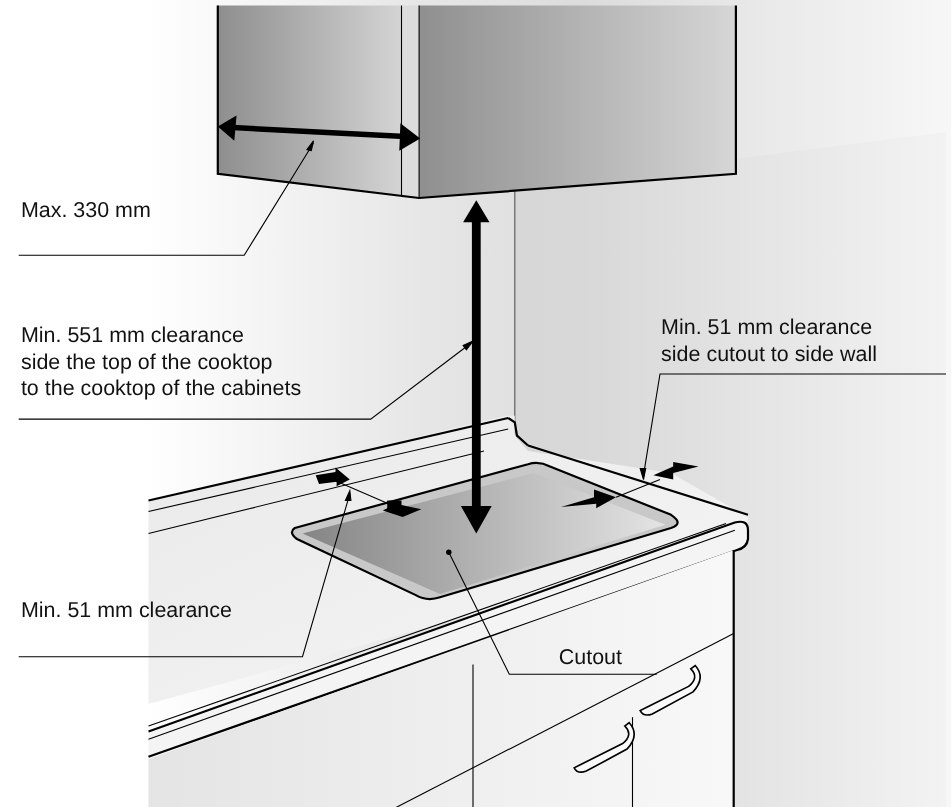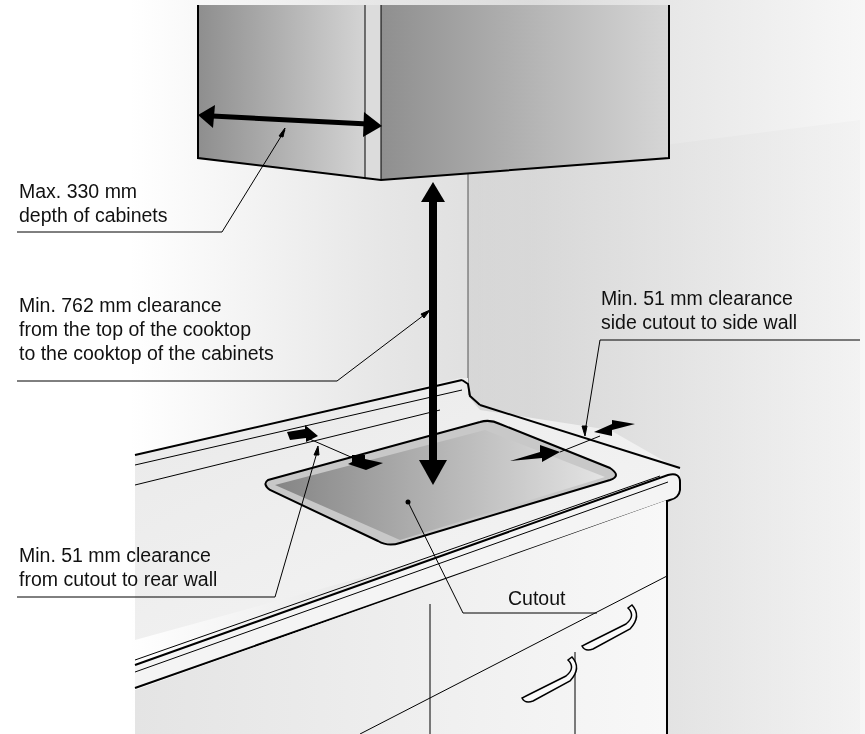--- a/index.html
+++ b/index.html
@@ -131,35 +131,33 @@
 
       <polyline points="17,597 275,597 318,449"></polyline>
       <polygon points="318,446 314,455 319,455" fill="#000"></polygon>
 
       <polyline points="597,613 463,613 408,502"></polyline>
     </g>
   </svg>
 
   <div class="lbl" style="left:19px; top:179px;">
     <span>Max. 330 mm</span>
-    <span>depth of cabinets</span>
   </div>
 
   <div class="lbl" style="left:19px; top:293px;">
-    <span>Min. 762 mm clearance</span>
-    <span>from the top of the cooktop</span>
+    <span>Min. 551 mm clearance</span>
+    <span>side the top of the cooktop</span>
     <span>to the cooktop of the cabinets</span>
   </div>
 
   <div class="lbl" style="left:601px; top:286px;">
     <span>Min. 51 mm clearance</span>
     <span>side cutout to side wall</span>
   </div>
 
   <div class="lbl" style="left:19px; top:543px;">
     <span>Min. 51 mm clearance</span>
-    <span>from cutout to rear wall</span>
   </div>
 
   <div class="lbl" style="left:508px; top:586px;text-align:center;">
     <span>Cutout</span>
   </div>
 </div>
 
 </body></html>

